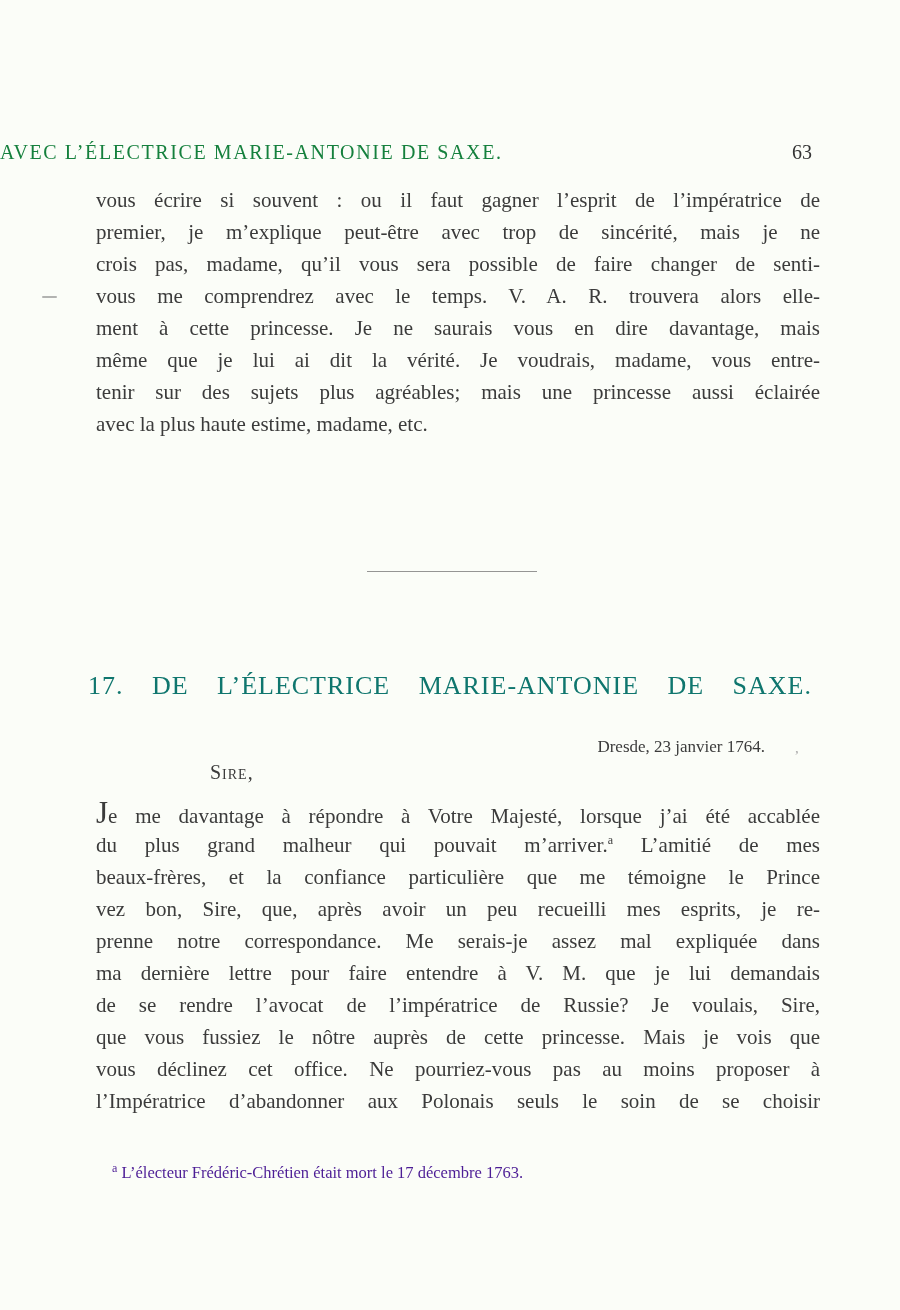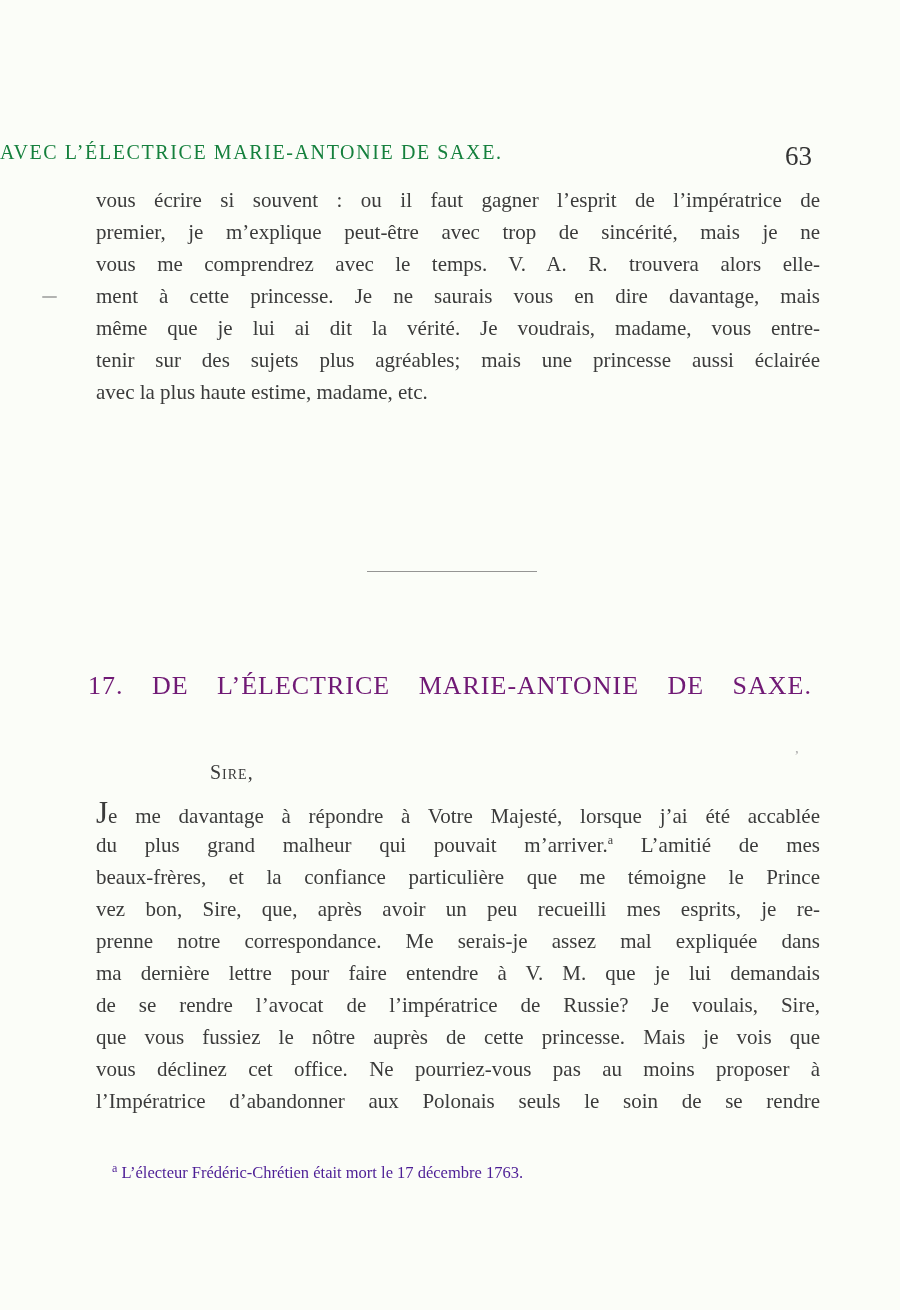--- a/index.html
+++ b/index.html
@@ -16,21 +16,21 @@
   
   .running-head{
     position:absolute;top:141px;left:0;right:0;height:28px;
   }
   .running-title{
     display:block;text-align:left;
     font-size:20px;letter-spacing:1.6px;color:#15803d;
   }
   .page-number{
     position:absolute;right:88px;top:0;
-    font-size:27px;color:#343434;
+    font-size:20px;color:#343434;
   }
 
   
   .textblock{
     position:absolute;left:88px;width:724px;
     font-size:21px;line-height:32px;color:#3b3b3b;margin-left:8px;
   }
   .tline{
     height:32px;
     text-align:justify;
@@ -53,21 +53,21 @@
 
   
   .divider{
     position:absolute;top:571px;left:367px;width:170px;height:1px;
     background:#828282;opacity:.85;
   }
 
   
   .letter-heading{
     position:absolute;top:671px;left:88px;width:724px;height:36px;
-    font-size:26px;letter-spacing:1px;color:#701a75;
+    font-size:26px;letter-spacing:1px;color:#0f766e;
     text-align:justify;text-align-last:justify;
     white-space:nowrap;
   }
 
   .dateline{
     position:absolute;top:737px;left:88px;width:677px;
     text-align:right;font-size:17px;color:#3b3b3b;
   }
   .date-comma-artifact{
     position:absolute;left:795px;top:740px;
@@ -91,46 +91,48 @@
 <div class="page">
 
   <div class="running-head">
     <span class="running-title">AVEC L’ÉLECTRICE MARIE-ANTONIE DE SAXE.</span>
     <span class="page-number">63</span>
   </div>
 
   <div class="textblock para-top">
       <div class="tline">vous écrire si souvent : ou il faut gagner l’esprit de l’impératrice de</div>
       <div class="tline">premier, je m’explique peut-être avec trop de sincérité, mais je ne</div>
+      <div class="tline">crois pas, madame, qu’il vous sera possible de faire changer de senti-</div>
       <div class="tline">vous me comprendrez avec le temps. V. A. R. trouvera alors elle-</div>
       <div class="tline">ment à cette princesse. Je ne saurais vous en dire davantage, mais</div>
       <div class="tline">même que je lui ai dit la vérité. Je voudrais, madame, vous entre-</div>
       <div class="tline">tenir sur des sujets plus agréables; mais une princesse aussi éclairée</div>
       <div class="tline nojust">avec la plus haute estime, madame, etc.</div>
     </div>
 
   <div class="margin-mark"></div>
 
   <div class="divider"></div>
 
   <div class="letter-heading">17. DE L’ÉLECTRICE MARIE-ANTONIE DE SAXE.</div>
 
+  <div class="dateline">Dresde, 23 janvier 1764.</div>
 
   <span class="date-comma-artifact">,</span>
 
   <div class="salutation">Sire,</div>
 
   <div class="textblock letter-body">
       <div class="tline">Je me davantage à répondre à Votre Majesté, lorsque j’ai été accablée</div>
       <div class="tline">du plus grand malheur qui pouvait m’arriver.<sup>a</sup> L’amitié de mes</div>
       <div class="tline">beaux-frères, et la confiance particulière que me témoigne le Prince</div>
       <div class="tline">vez bon, Sire, que, après avoir un peu recueilli mes esprits, je re-</div>
       <div class="tline">prenne notre correspondance. Me serais-je assez mal expliquée dans</div>
       <div class="tline">ma dernière lettre pour faire entendre à V. M. que je lui demandais</div>
       <div class="tline">de se rendre l’avocat de l’impératrice de Russie? Je voulais, Sire,</div>
       <div class="tline">que vous fussiez le nôtre auprès de cette princesse. Mais je vois que</div>
       <div class="tline">vous déclinez cet office. Ne pourriez-vous pas au moins proposer à</div>
-      <div class="tline">l’Impératrice d’abandonner aux Polonais seuls le soin de se rendre</div>
+      <div class="tline">l’Impératrice d’abandonner aux Polonais seuls le soin de se choisir</div>
     </div>
 
   <div class="footnote"><sup>a</sup> L’électeur Frédéric-Chrétien était mort le 17 décembre 1763.</div>
 
 </div>
 
 </body></html>

